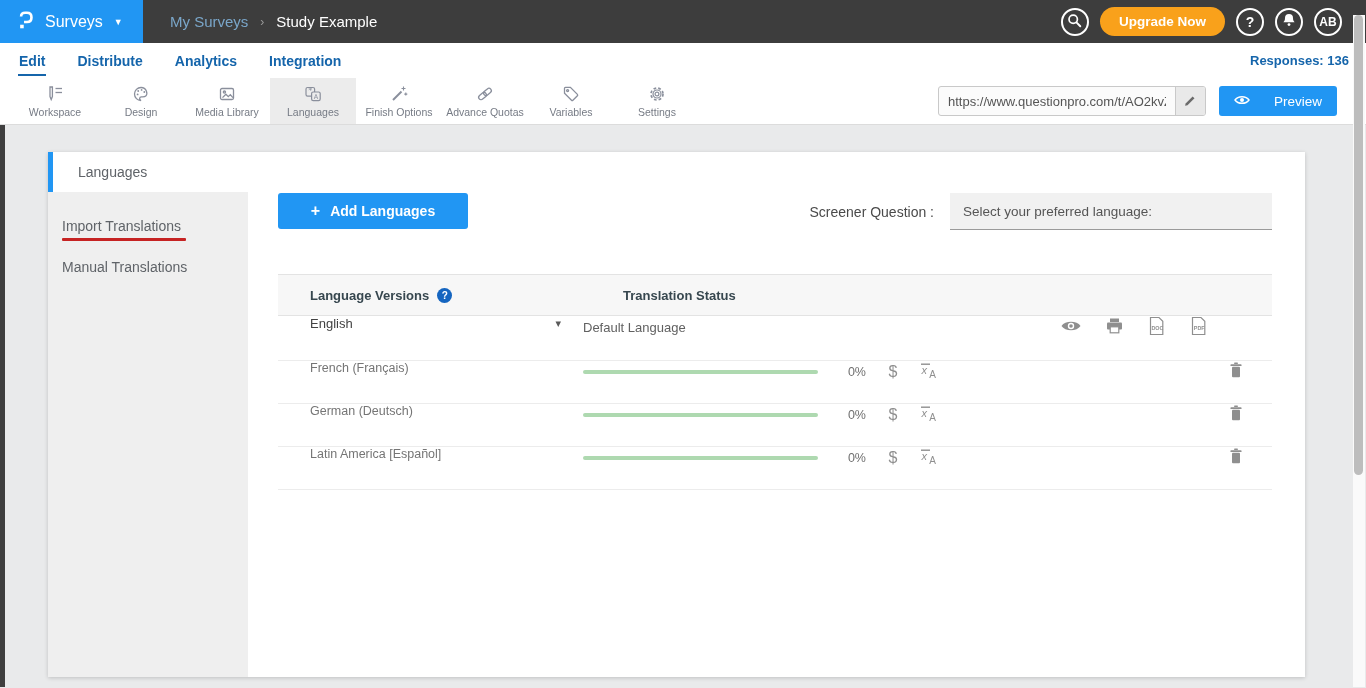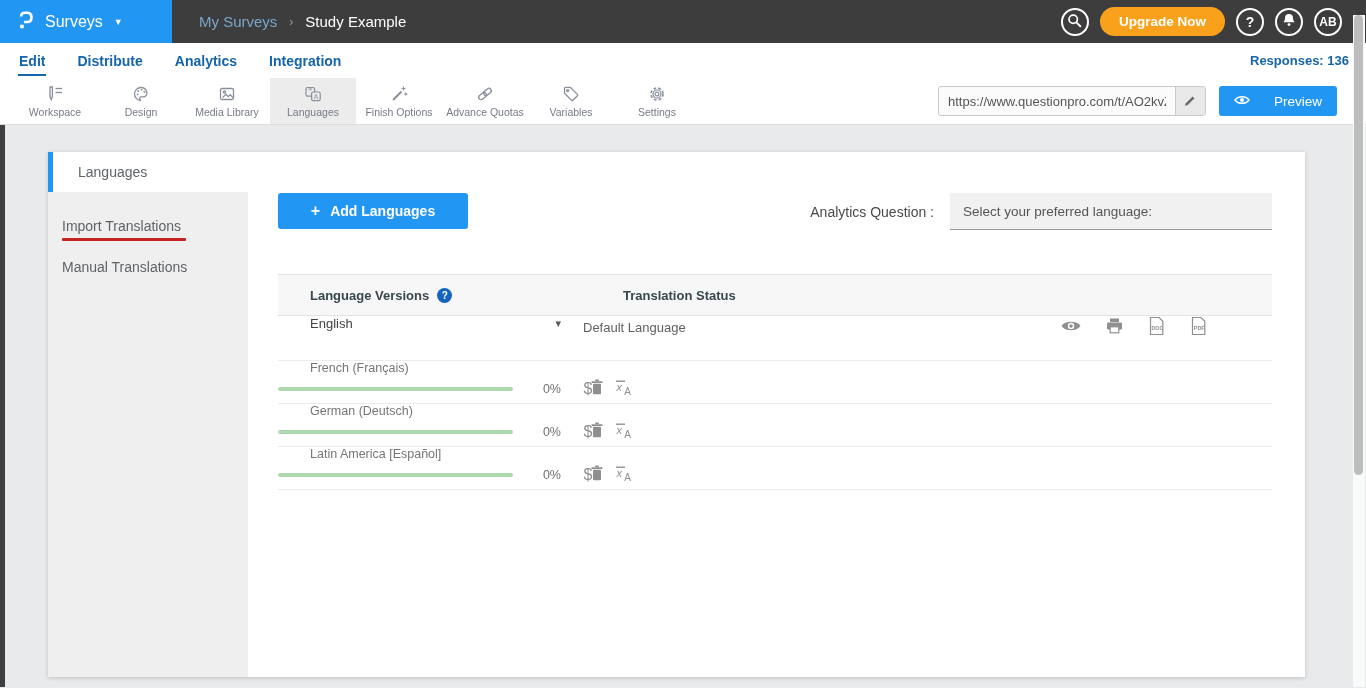--- a/index.html
+++ b/index.html
@@ -1,21 +1,21 @@
 <!DOCTYPE html>
 <html><head>
 <meta charset="utf-8">
 <style>
   * { margin:0; padding:0; box-sizing:border-box; }
   body { font-family:"Liberation Sans", sans-serif; background:#d7d7d7; }
   .screen { width:1366px; height:688px; position:relative; background:#e9eaeb; overflow:hidden; }
 
   
   .topbar { height:43px; background:#3d3d3d; display:flex; align-items:center; position:relative; }
-  .brand { width:172px; height:43px; background:#2196f3; display:flex; align-items:center; gap:9px; padding-left:15px; cursor:pointer; }
+  .brand { width:143px; height:43px; background:#2196f3; display:flex; align-items:center; gap:9px; padding-left:15px; cursor:pointer; }
   .brand-name { color:#fff; font-size:16px; }
   .brand-caret { color:#fff; font-size:9px; margin-left:2px; }
   .crumbs { display:flex; align-items:center; gap:12px; margin-left:27px; font-size:15px; }
   .crumb-parent { color:#7aa6c9; cursor:pointer; }
   .crumb-sep { color:#9a9a9a; font-size:12px; }
   .crumb-current { color:#fff; }
   .top-actions { margin-left:auto; display:flex; align-items:center; gap:11px; padding-right:24px; }
   .circle-btn { width:28px; height:28px; border:2px solid #fff; border-radius:50%; display:flex; align-items:center; justify-content:center; color:#fff; font-weight:bold; font-size:12px; background:transparent; cursor:pointer; }
   .upgrade-btn { height:29px; background:#f9a11b; color:#fff; font-weight:bold; font-size:13.5px; border:none; border-radius:15px; padding:0 19px; cursor:pointer; font-family:inherit; }
 
@@ -59,21 +59,21 @@
   .screener-select { width:322px; height:37px; background:#f1f1f1; border-bottom:1px solid #9a9a9a; display:flex; align-items:center; padding-left:13px; color:#555; font-size:13.5px; cursor:pointer; }
 
   
   .table { margin-top:44px; }
   .t-header { height:42px; background:#f7f7f7; border-top:1px solid #e3e3e3; border-bottom:1px solid #e3e3e3; display:flex; align-items:center; font-size:13px; font-weight:bold; color:#37474f;gap:40px; }
   .col-name { width:305px; padding-left:32px; flex-shrink:0; display:flex; align-items:center; }
   .col-status { flex:1; display:flex; align-items:center; position:relative; min-width:0; }
   .help-badge { width:15px; height:15px; border-radius:50%; background:#1565c0; color:#fff; font-size:10px; font-weight:bold; display:inline-flex; align-items:center; justify-content:center; margin-left:8px; cursor:pointer; }
   .t-row { display:flex; align-items:flex-start; border-bottom:1px solid #ececec; }
   .t-row.default { height:45px; font-size:13px; color:#424242; }
-  .t-row.lang { height:43px;flex-direction:column; }
+  .t-row.lang { height:43px; }
   .name-cell { width:305px; padding-left:32px; padding-right:22px; flex-shrink:0; display:flex; align-items:center; justify-content:space-between; }
   .dd-caret { color:#5a5a5a; font-size:11px; cursor:pointer; }
   .default-status { color:#616161; }
   .default-icons { margin-left:auto; display:flex; align-items:center; gap:23px; margin-right:64px; }
   .icon-btn { background:none; border:none; cursor:pointer; display:flex; align-items:center; justify-content:center; padding:0; }
   .lang-name { color:#757575; font-size:12.5px; }
   .bar { width:235px; height:4px; background:#aed9b0; border-radius:2px; }
   .pct { width:34px; text-align:right; color:#707070; font-size:12.5px; margin-left:14px; }
   .dollar { width:42px; text-align:center; color:#8f8f8f; font-size:16px; margin-left:6px; cursor:pointer; }
   .translate { margin-left:4px; cursor:pointer; }
@@ -263,21 +263,21 @@
         </div>
       </aside>
 
       <section class="main">
         <div class="main-top">
           <button class="add-btn">
             <span class="add-plus">+</span>
             <span>Add Languages</span>
           </button>
           <div class="screener">
-            <span class="screener-label">Analytics Question :</span>
+            <span class="screener-label">Screener Question :</span>
             <div class="screener-select">Select your preferred language:</div>
           </div>
         </div>
 
         <div class="table">
           <div class="t-header">
             <div class="col-name">
               <span>Language Versions</span>
               <span class="help-badge">?</span>
             </div>

